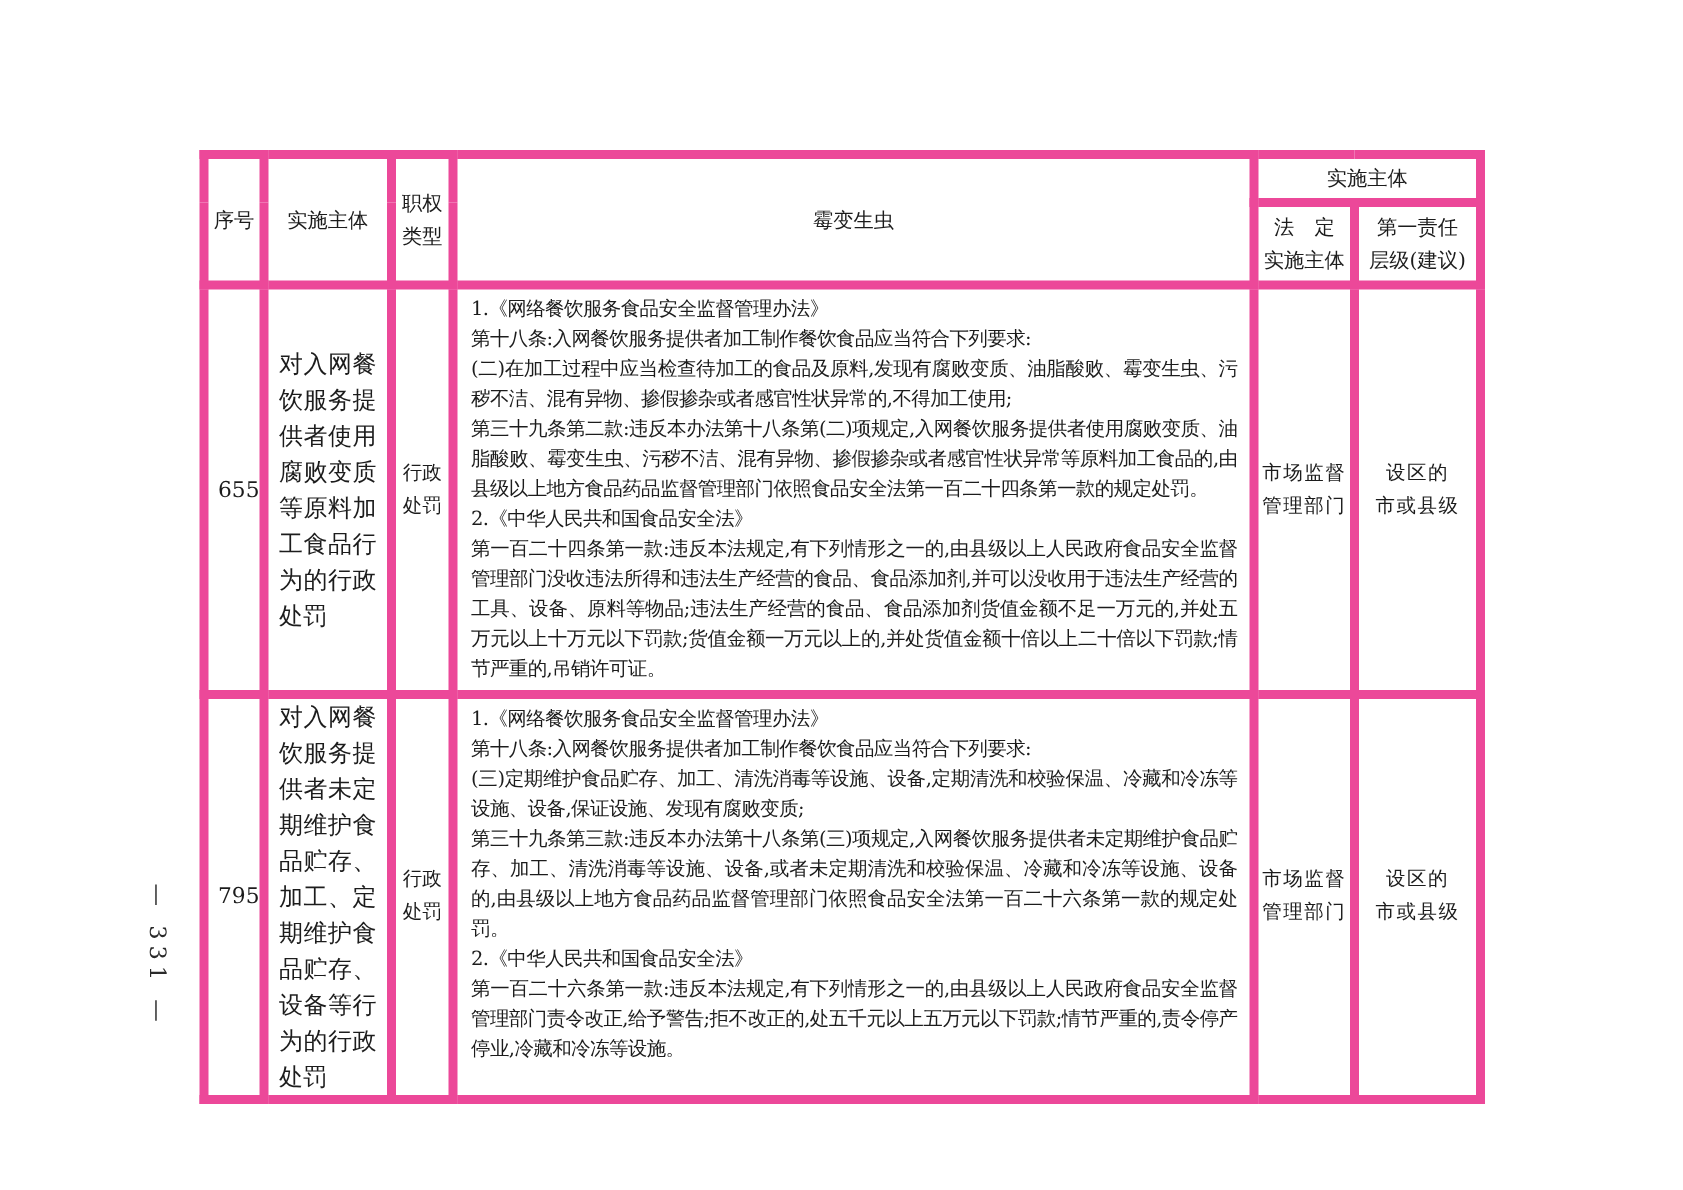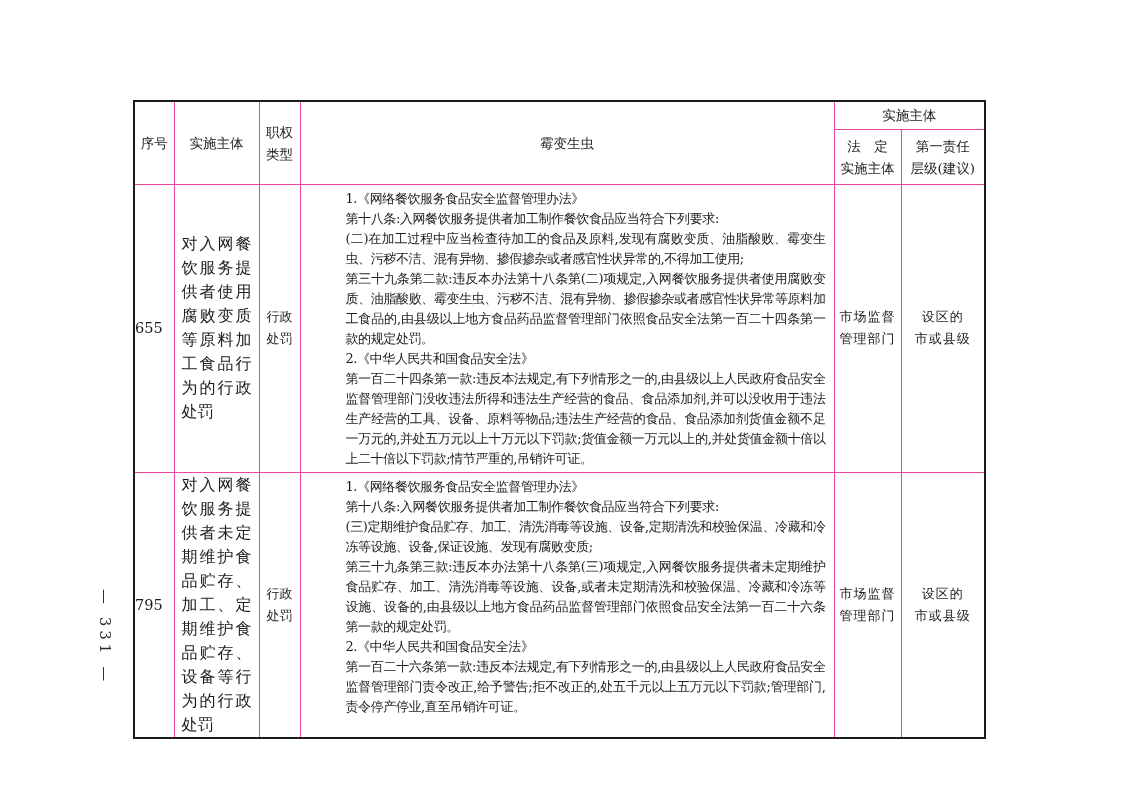--- a/index.html
+++ b/index.html
@@ -28,36 +28,36 @@
   
   .power-table {
     position: absolute;
     left: 133px; top: 100px;
     width: 851px;
     border-collapse: collapse;
     table-layout: fixed;
     border: 2px solid #1a1a1a;
   }
   .power-table th, .power-table td {
-    border: 1px solid #ec4899;
+    border: 6px solid #ec4899;
     font-weight: normal;
     vertical-align: middle;
     overflow: hidden;
   }
   .power-table thead th {
     font-size: 13.5px;
     text-align: center;
     line-height: 22px;
     padding: 2px 2px;
   }
   th.group-head { height: 28px; }
   .hdr-stack div { line-height: 22px; }
 
   td.cell-serial {
-    text-align: left;
+    text-align: right;
     font-size: 14.5px;
     font-family: "DejaVu Serif", "Liberation Serif", serif;
   }
   td.cell-item {
     padding: 0 7px;
     font-size: 16px;
     line-height: 24px;
     text-align: justify;
     text-justify: inter-character;
   }
@@ -67,21 +67,20 @@
   td.cell-basis {
     vertical-align: top;
     padding: 4px 8px 3px 9px;
   }
   .basis-par {
     font-size: 13px;
     line-height: 20px;
     letter-spacing: -0.4px;
     text-align: justify;
     text-justify: inter-character;
-    margin-left: 36px;
   }
   td.cell-legal, td.cell-resp { padding: 0 2px; }
   .center-lines div {
     font-size: 13px;
     line-height: 22px;
     text-align: center;
     letter-spacing: 1px;
   }
 
   tr.body-row-1 { height: 263px; }
@@ -157,21 +156,21 @@
         <td class="cell-power power-lines">
             <div>行政</div>
             <div>处罚</div>
           </td>
         <td class="cell-basis">
             <div class="basis-par">1.《网络餐饮服务食品安全监督管理办法》</div>
             <div class="basis-par">第十八条:入网餐饮服务提供者加工制作餐饮食品应当符合下列要求:</div>
             <div class="basis-par">(三)定期维护食品贮存、加工、清洗消毒等设施、设备,定期清洗和校验保温、冷藏和冷冻等设施、设备,保证设施、发现有腐败变质;</div>
             <div class="basis-par">第三十九条第三款:违反本办法第十八条第(三)项规定,入网餐饮服务提供者未定期维护食品贮存、加工、清洗消毒等设施、设备,或者未定期清洗和校验保温、冷藏和冷冻等设施、设备的,由县级以上地方食品药品监督管理部门依照食品安全法第一百二十六条第一款的规定处罚。</div>
             <div class="basis-par">2.《中华人民共和国食品安全法》</div>
-            <div class="basis-par">第一百二十六条第一款:违反本法规定,有下列情形之一的,由县级以上人民政府食品安全监督管理部门责令改正,给予警告;拒不改正的,处五千元以上五万元以下罚款;管理部门,责令停产停业,直至吊销许可证。</div>
+            <div class="basis-par">第一百二十六条第一款:违反本法规定,有下列情形之一的,由县级以上人民政府食品安全监督管理部门责令改正,给予警告;拒不改正的,处五千元以上五万元以下罚款;情节严重的,责令停产停业,冷藏和冷冻等设施。</div>
           </td>
         <td class="cell-legal center-lines">
             <div>市场监督</div>
             <div>管理部门</div>
           </td>
         <td class="cell-resp center-lines">
             <div>设区的</div>
             <div>市或县级</div>
           </td>
       </tr>

